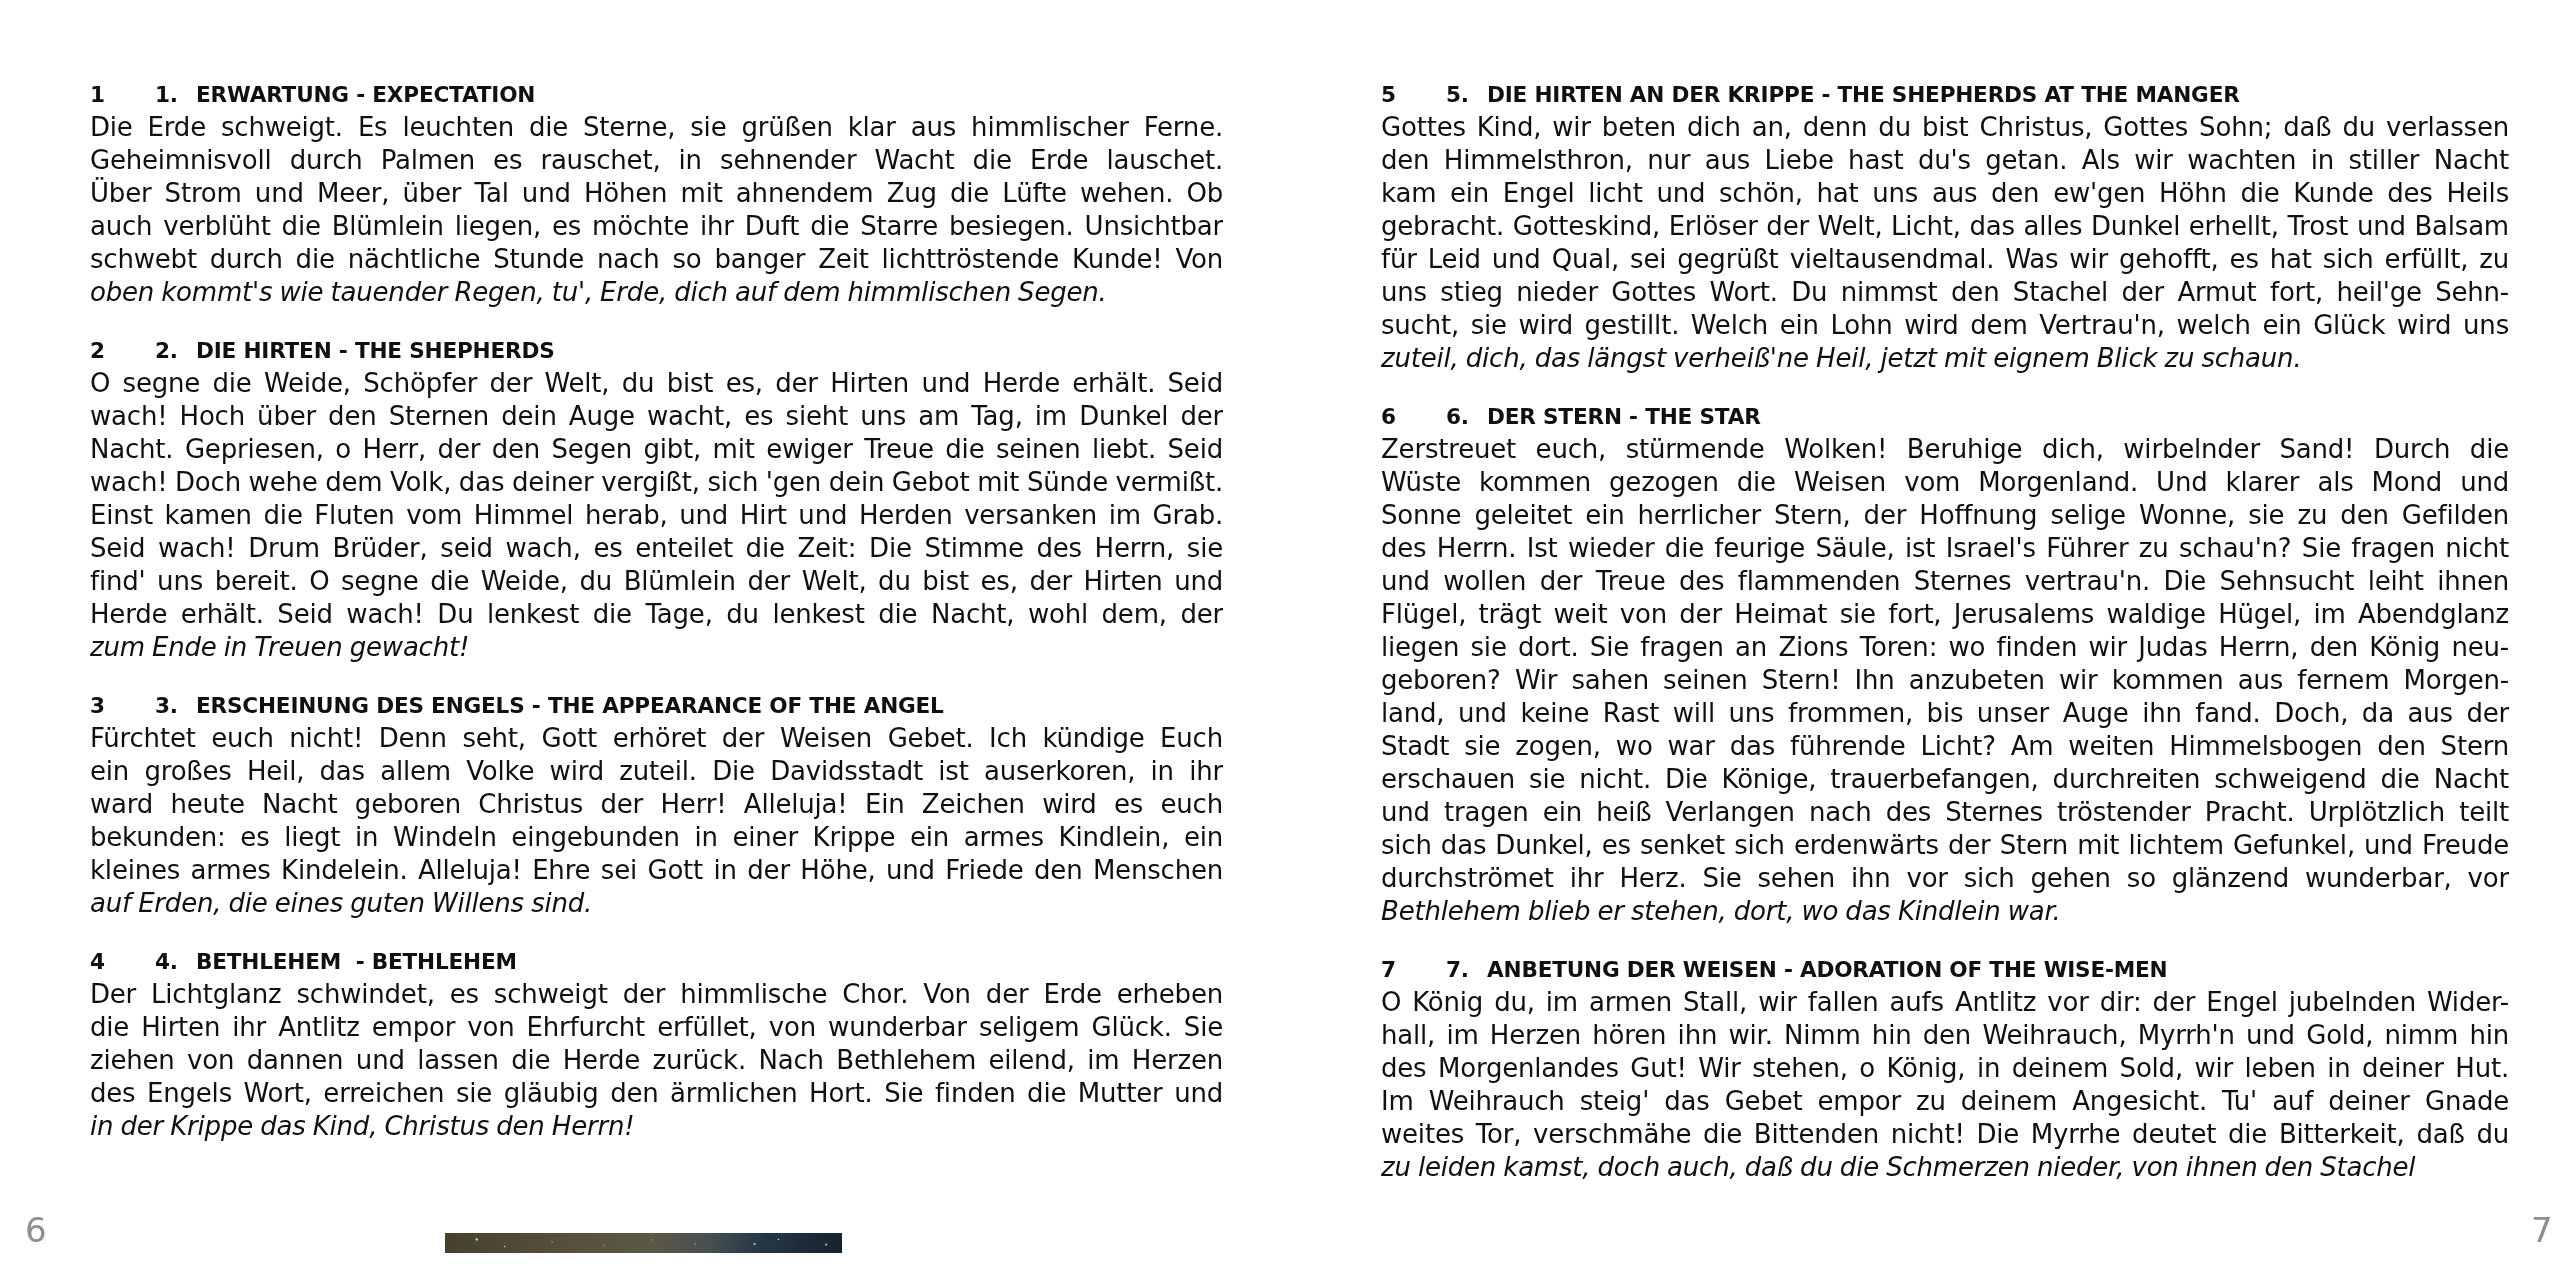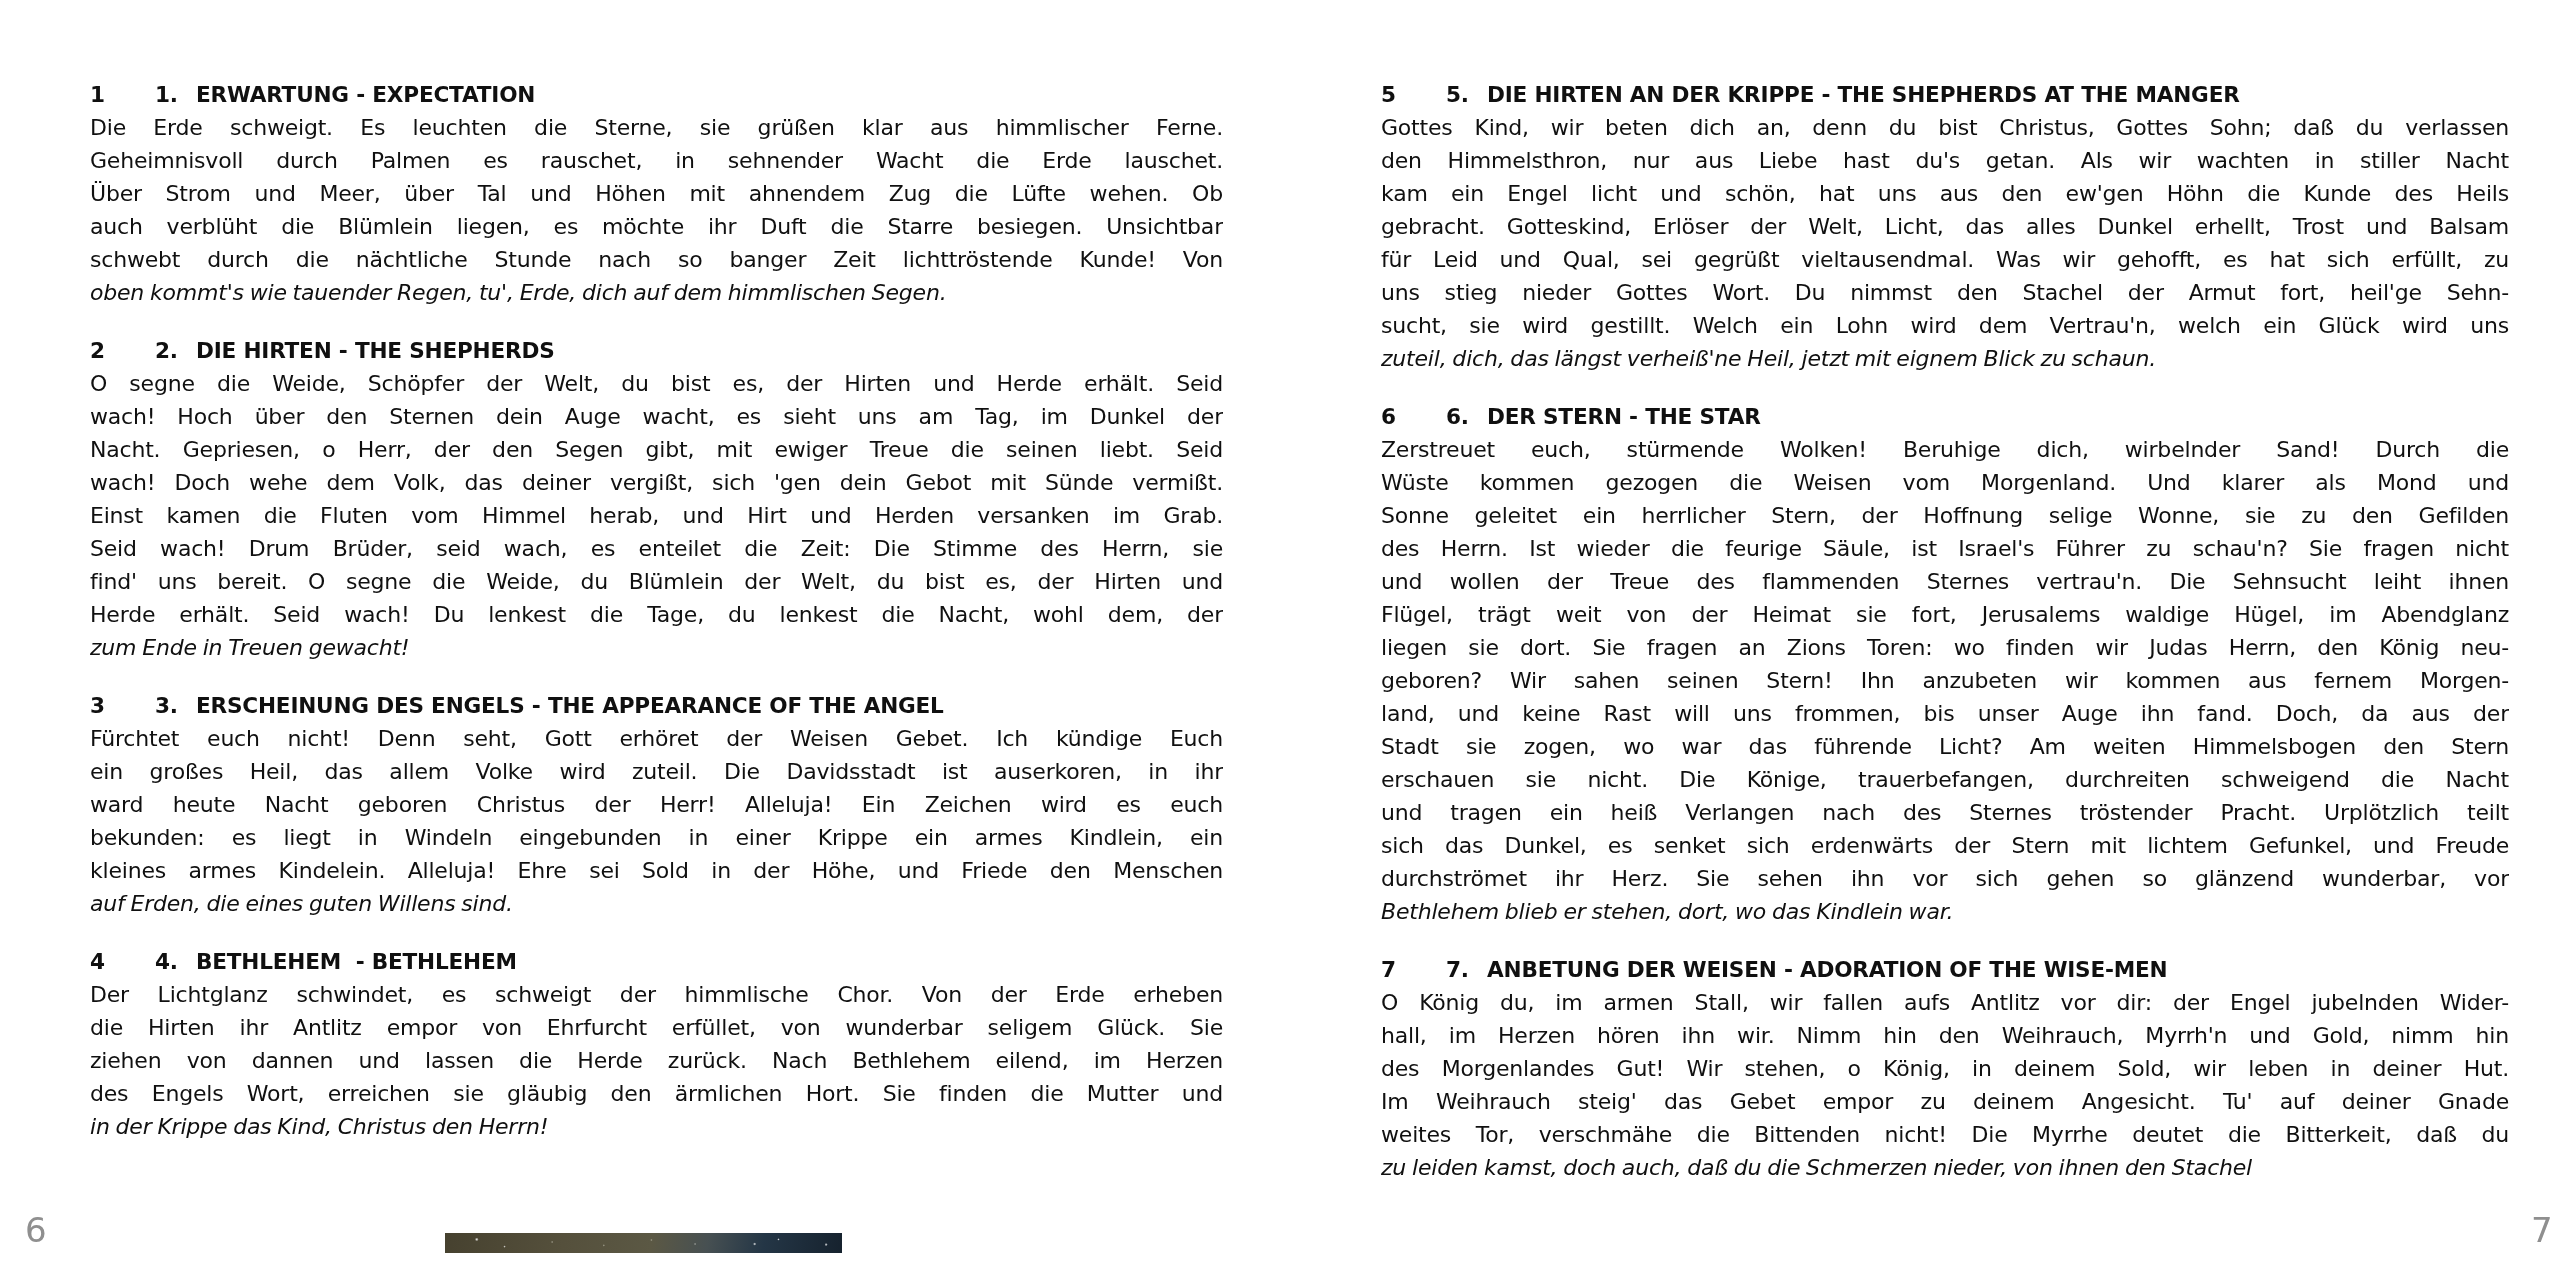--- a/index.html
+++ b/index.html
@@ -27,21 +27,21 @@
     font-size: 21.6px;
     line-height: 33px;
     letter-spacing: -0.2px;
     white-space: pre-wrap;
   }
   .heading .track { width: 65px; flex: 0 0 auto; }
   .heading .num   { width: 41px; flex: 0 0 auto; }
   .heading .title { flex: 1 1 auto; }
 
   .line {
-    font-size: 22px;
+    font-size: 26px;
     line-height: 33px;
     letter-spacing: -0.2px;
     word-spacing: -0.9px;
     text-align: justify;
     text-align-last: justify;
     height: 33px;
     overflow: hidden;
   }
   .line.last { text-align-last: left; font-style: italic; }
 
@@ -99,21 +99,21 @@
         <div class="line">find' uns bereit. O segne die Weide, du Blümlein der Welt, du bist es, der Hirten und</div>
         <div class="line">Herde erhält. Seid wach! Du lenkest die Tage, du lenkest die Nacht, wohl dem, der</div>
         <div class="line last">zum Ende in Treuen gewacht!</div>
       </section>
       <section class="song">
         <div class="heading"><span class="track">3</span><span class="num">3.</span><span class="title">ERSCHEINUNG DES ENGELS - THE APPEARANCE OF THE ANGEL</span></div>
         <div class="line">Fürchtet euch nicht! Denn seht, Gott erhöret der Weisen Gebet. Ich kündige Euch</div>
         <div class="line">ein großes Heil, das allem Volke wird zuteil. Die Davidsstadt ist auserkoren, in ihr</div>
         <div class="line">ward heute Nacht geboren Christus der Herr! Alleluja! Ein Zeichen wird es euch</div>
         <div class="line">bekunden: es liegt in Windeln eingebunden in einer Krippe ein armes Kindlein, ein</div>
-        <div class="line">kleines armes Kindelein. Alleluja! Ehre sei Sold in der Höhe, und Friede den Menschen</div>
+        <div class="line">kleines armes Kindelein. Alleluja! Ehre sei Gott in der Höhe, und Friede den Menschen</div>
         <div class="line last">auf Erden, die eines guten Willens sind.</div>
       </section>
       <section class="song">
         <div class="heading"><span class="track">4</span><span class="num">4.</span><span class="title">BETHLEHEM  - BETHLEHEM</span></div>
         <div class="line">Der Lichtglanz schwindet, es schweigt der himmlische Chor. Von der Erde erheben</div>
         <div class="line">die Hirten ihr Antlitz empor von Ehrfurcht erfüllet, von wunderbar seligem Glück. Sie</div>
         <div class="line">ziehen von dannen und lassen die Herde zurück. Nach Bethlehem eilend, im Herzen</div>
         <div class="line">des Engels Wort, erreichen sie gläubig den ärmlichen Hort. Sie finden die Mutter und</div>
         <div class="line last">in der Krippe das Kind, Christus den Herrn!</div>
       </section>

